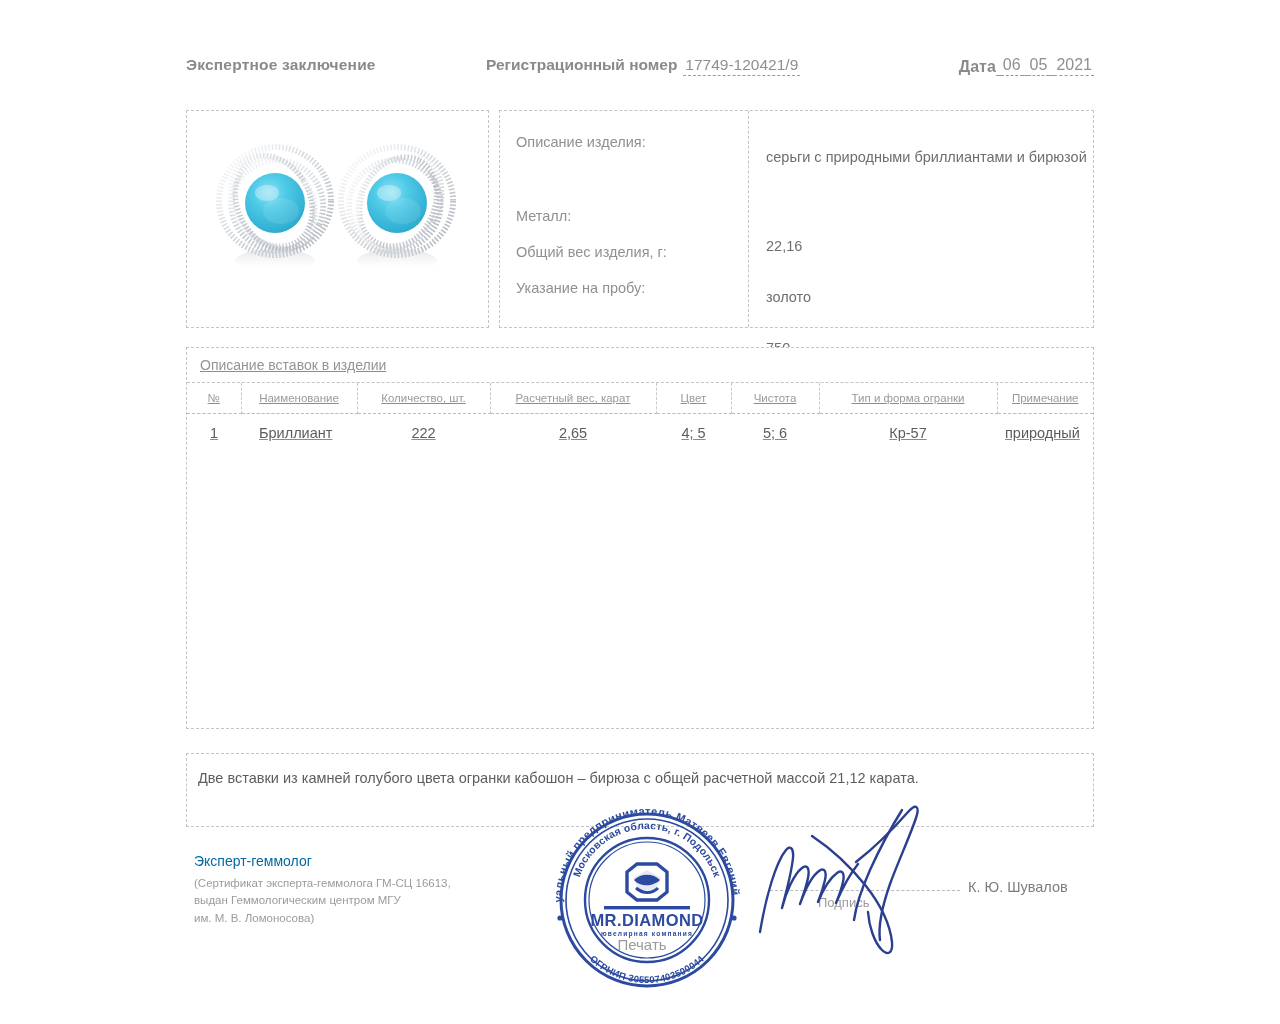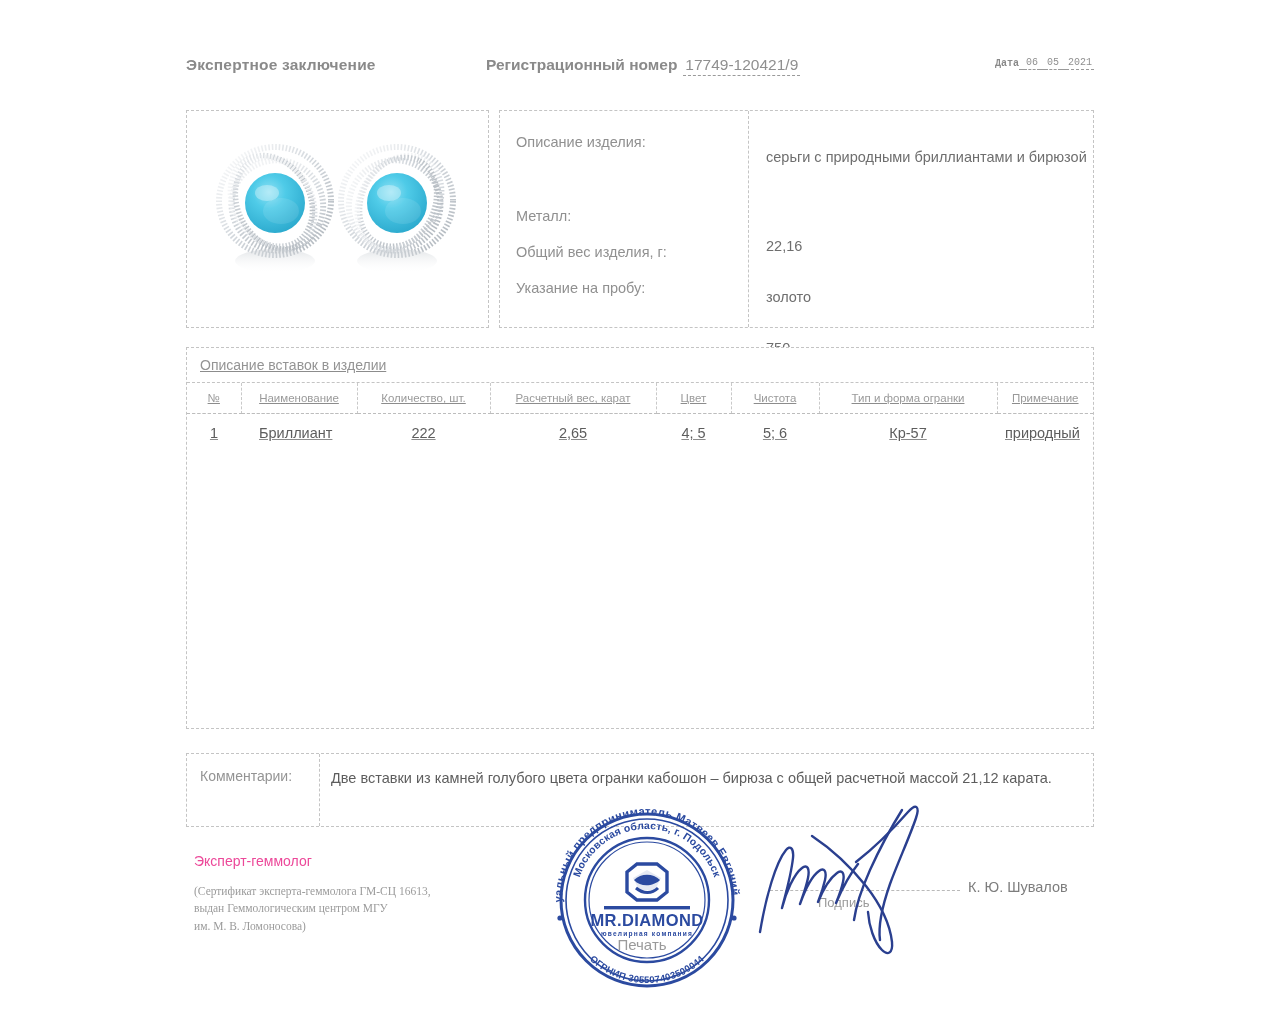--- a/index.html
+++ b/index.html
@@ -24,22 +24,22 @@
   }
   .hdr-reg{
     font-size:15.5px;font-weight:bold;color:#8a8a8a;
     display:flex;align-items:baseline;gap:6px;width:380px;
   }
   .hdr-reg .val{
     font-weight:normal;color:#8f8f8f;
     border-bottom:1px dashed #9a9a9a;padding:0 2px 1px 2px;
   }
   .hdr-date{
-    font-size:10px;font-weight:bold;color:#8a8a8a;
-    display:flex;align-items:center;margin-left:auto;font-family:Liberation Mono, monospace;
+    font-size:16px;font-weight:bold;color:#8a8a8a;
+    display:flex;align-items:flex-end;margin-left:auto;
   }
   .hdr-date .dsep{width:5px;border-bottom:1px dashed #9a9a9a;height:13px;}
   .hdr-date .dval{
     font-weight:normal;color:#8f8f8f;
     border-bottom:1px dashed #9a9a9a;padding:0 2px 1px 2px;
   }
 
   
   .dashbox{border:1px dashed #c4c4c4;box-sizing:border-box;background:#fff;}
 
@@ -102,22 +102,22 @@
   }
   .comm-text{
     flex:1;padding:14px 10px 0 11px;
     font-size:14.5px;color:#5d5d5d;line-height:1.45;
   }
 
   
   .expert-block{
     position:absolute;left:194px;top:853px;width:360px;
   }
-  .expert-title{font-size:14px;color:#ec4899;margin-bottom:14px;}
-  .expert-cert{font-size:11.5px;color:#9b9b9b;line-height:1.5;font-family:Liberation Serif, serif;}
+  .expert-title{font-size:14px;color:#0369a1;margin-bottom:6px;}
+  .expert-cert{font-size:11.5px;color:#9b9b9b;line-height:1.5;}
 
   .sign-block{
     position:absolute;left:770px;top:862px;width:200px;height:60px;
   }
   .sign-line{
     position:absolute;left:0;top:28px;width:190px;
     border-bottom:1px dashed #b9b9b9;
   }
   .sign-caption{
     position:absolute;left:48px;top:33px;
@@ -261,21 +261,20 @@
           <td>4; 5</td>
           <td>5; 6</td>
           <td>Кр-57</td>
           <td class="note">природный</td>
         </tr>
       </tbody>
     </table>
   </div>
 
   <div class="comments-box dashbox">
-    <div class="comm-label">Комментарии:</div>
     <div class="comm-text">Две вставки из камней голубого цвета огранки кабошон – бирюза с общей расчетной массой 21,12 карата.</div>
   </div>
 
   <div class="expert-block">
     <div class="expert-title">Эксперт-геммолог</div>
     <div class="expert-cert">(Сертификат эксперта-геммолога ГМ-СЦ 16613,</div>
     <div class="expert-cert">выдан Геммологическим центром МГУ</div>
     <div class="expert-cert">им. М. В. Ломоносова)</div>
   </div>
 

